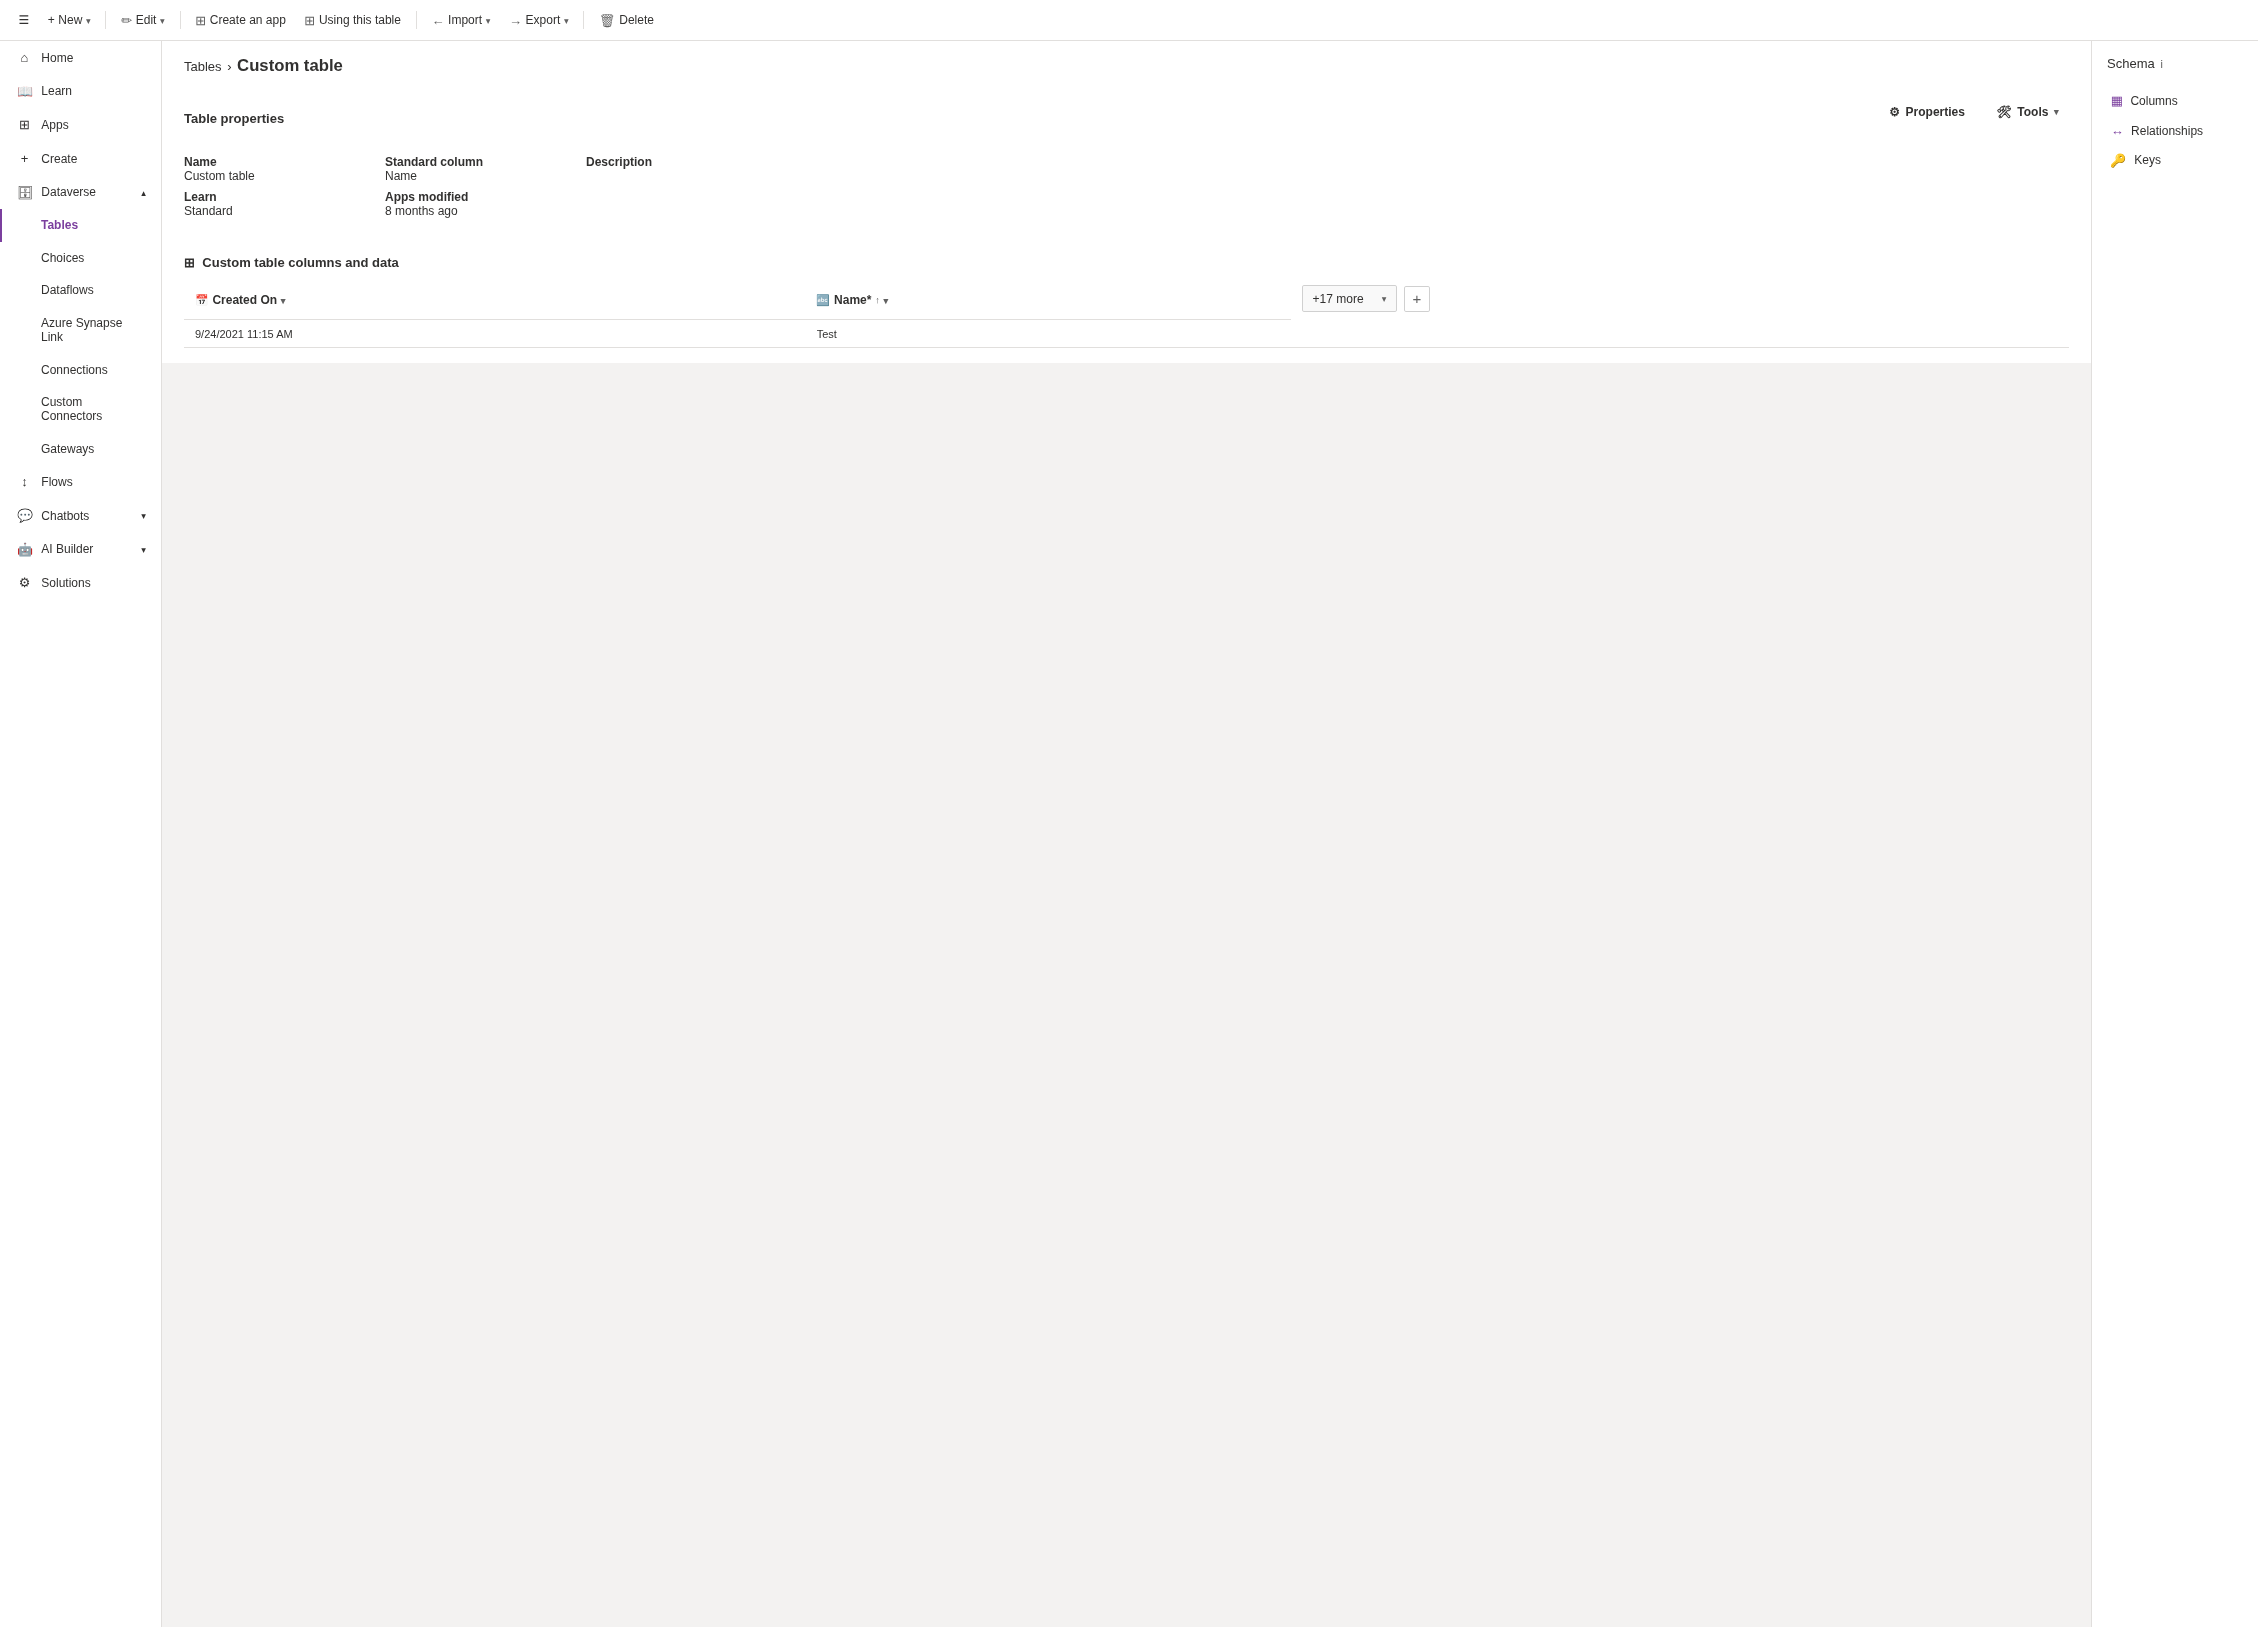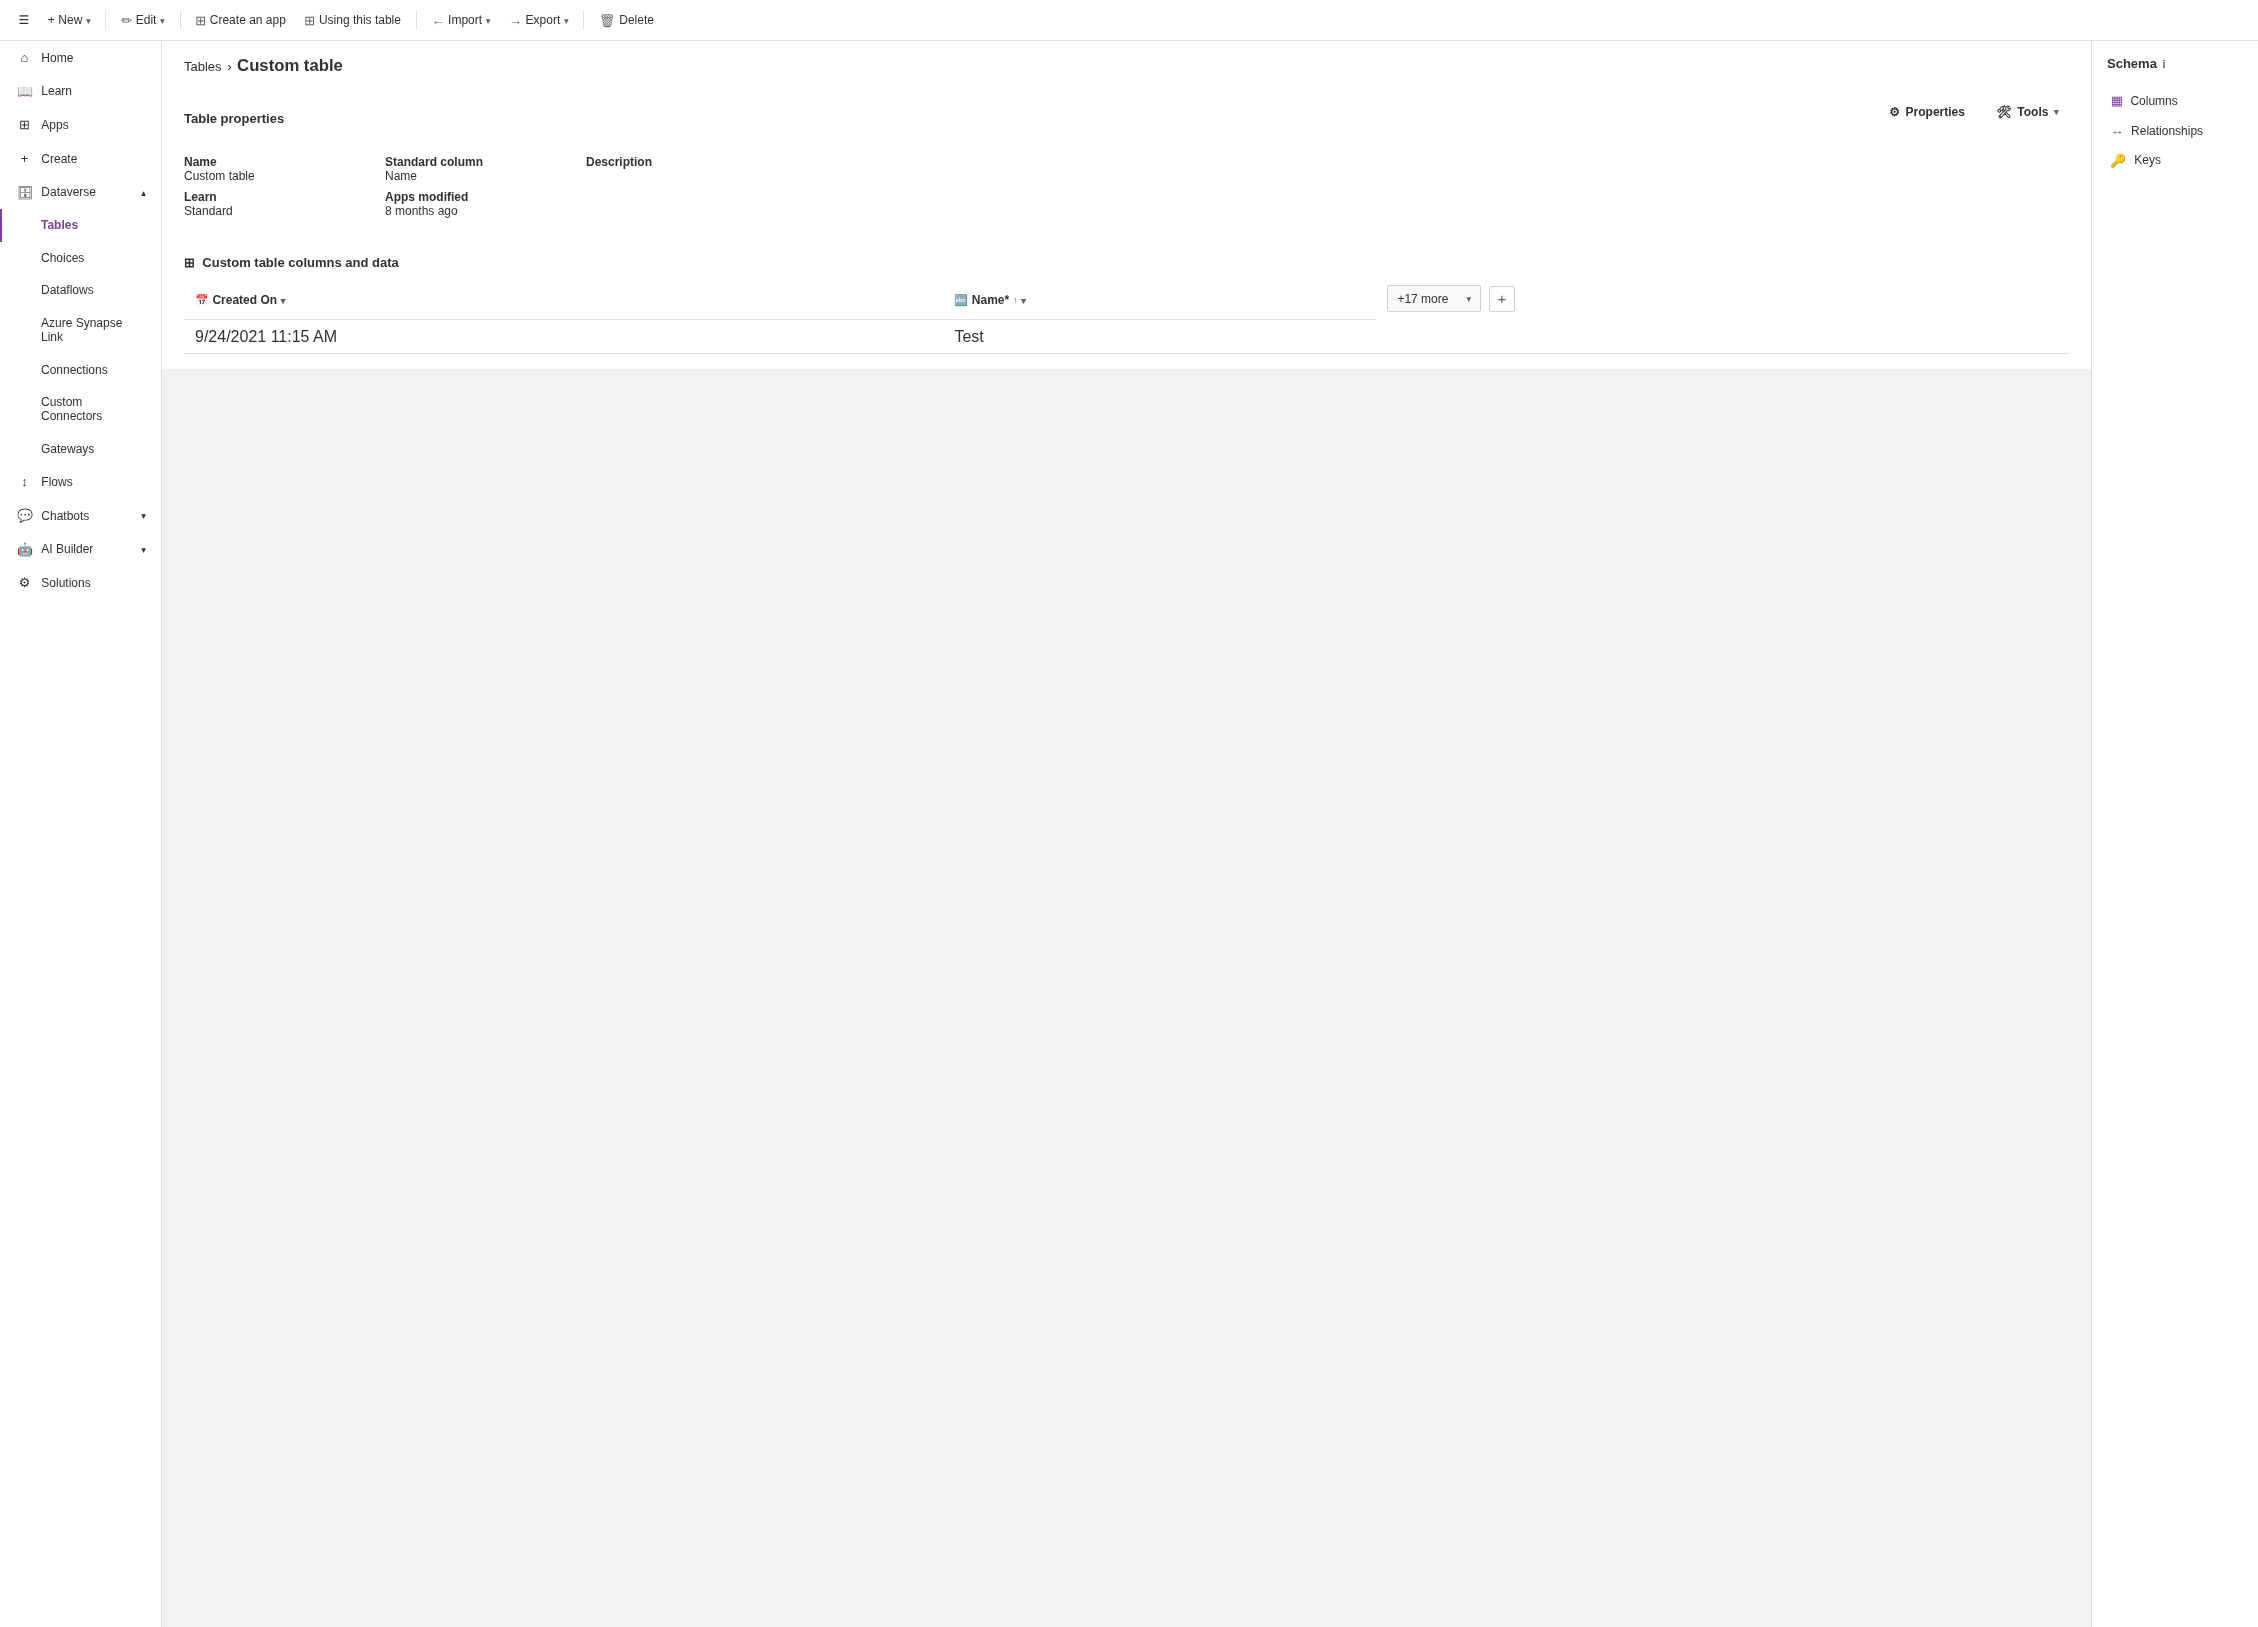--- a/index.html
+++ b/index.html
@@ -117,21 +117,21 @@
     }
     .data-table { width: 100%; border-collapse: collapse; }
     .data-table th {
       text-align: left; padding: 7.4px 11px;
       border-bottom: 1.9px solid #e1dfdd;
       font-size: 12px; font-weight: 600; color: #323130;
       white-space: nowrap; background: #fff;
     }
     .data-table td {
       padding: 7.4px 11px; border-bottom: 0.9px solid #e1dfdd;
-      font-size: 16px; color: #323130;
+      font-size: 11px; color: #323130;
     }
     .col-header-content { display: flex; align-items: center; gap: 3.7px; }
     .sort-icon { font-size: 9.3px; color: #616161; }
     .col-icon { font-size: 11px; color: #616161; }
 
     
     .more-cols-btn {
       display: inline-flex; align-items: center; gap: 18px;
       padding: 5.6px 9.3px; border: 0.9px solid #d0d0d0; border-radius: 1.9px;
       background: #f9f9f9; cursor: pointer; font-size: 12px; color: #323130;
@@ -145,21 +145,21 @@
 
     
     .schema-panel {
       width: 167px;
       background: #fff;
       border-left: 0.9px solid #e1dfdd;
       padding: 15px;
       flex-shrink: 0;
     }
     .schema-title {
-      font-size: 13px; font-weight: 700; margin-bottom: 15px;
+      font-size: 13px; font-weight: 400; margin-bottom: 15px;
       display: flex; align-items: center; gap: 5.6px;
     }
     .schema-item {
       display: flex; align-items: center; gap: 7.4px;
       padding: 7.4px 3.7px; cursor: pointer; border-radius: 1.9px;
       font-size: 12px; color: #323130;
     }
     .schema-icon { font-size: 13px; color: #7B3F9E; }
 
     .content-wrapper {

